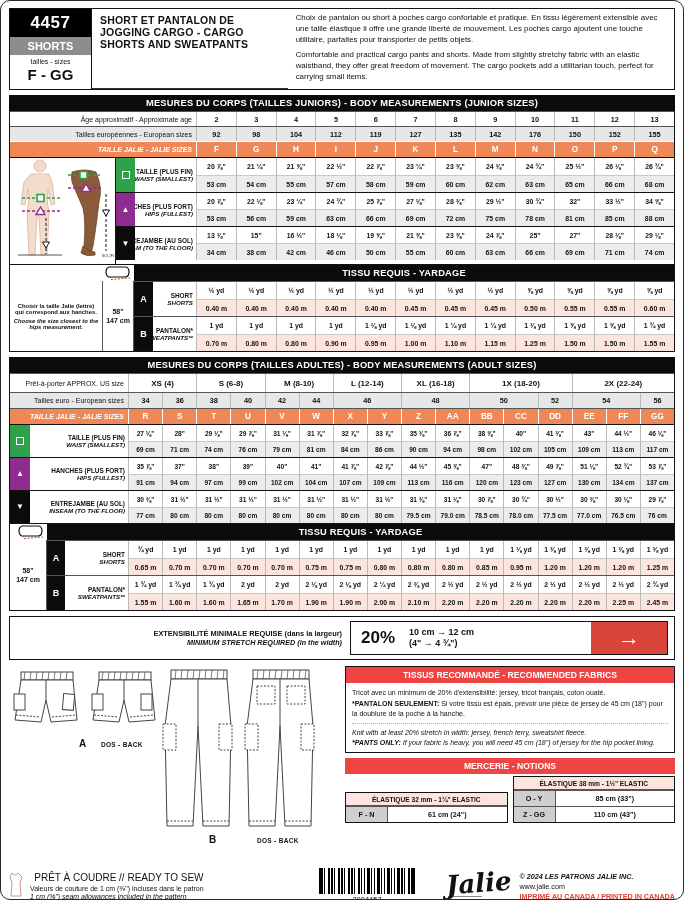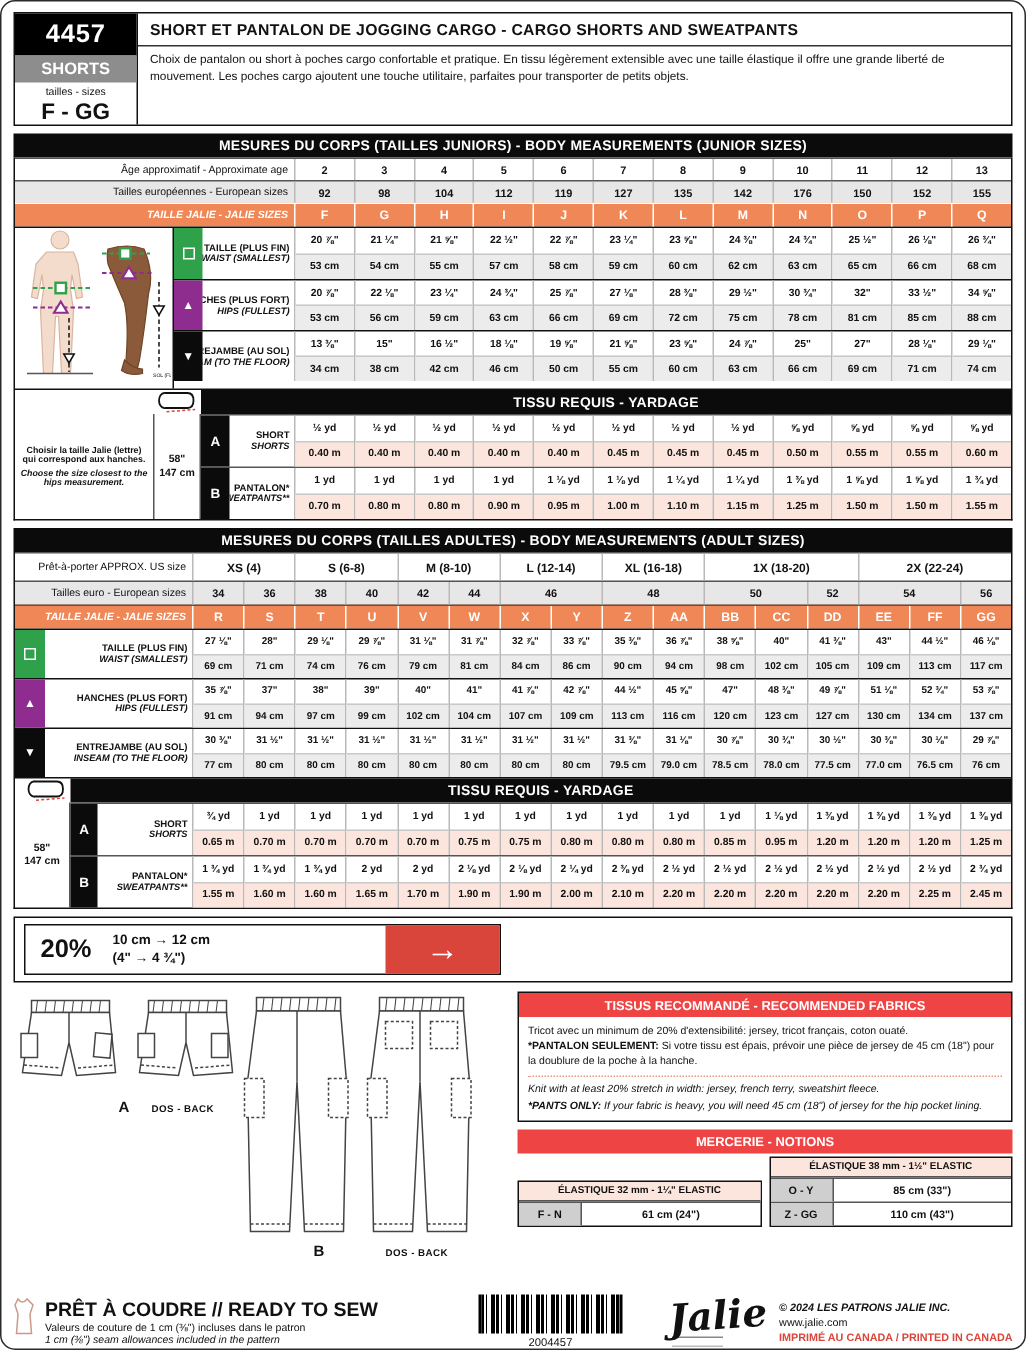--- a/index.html
+++ b/index.html
@@ -6,21 +6,21 @@
   html,body { width:684px; background:#fff; font-family:"Liberation Sans", sans-serif; color:#111; }
   .sheet { width:684px; height:900px; padding:7px 8px; border:1.5px solid #2a2a2a; border-radius:10px; overflow:hidden; }
 
   
   .hdr { display:flex; border:1.5px solid #111; margin-bottom:5px; }
   .hdr-left { width:82px; border-right:1.5px solid #111; display:flex; flex-direction:column; }
   .num-box { background:#000; color:#fff; font-size:17px; font-weight:bold; text-align:center; padding:4px 0; letter-spacing:.5px; }
   .name-box { background:#8d8d8d; color:#fff; font-size:11px; font-weight:bold; text-align:center; padding:3px 0; }
   .sizes-lab { font-size:7px; text-align:center; margin-top:3px; }
   .size-range { font-size:15px; font-weight:bold; text-align:center; margin-top:1px; }
-  .hdr-right { flex:1; display:flex; flex-direction:column; }
+  .hdr-right { flex:1; display:flex; flex-direction:row; }
   .title-bar { font-size:10.5px; font-weight:bold; padding:5px 8px 4px; border-bottom:1px solid #333; letter-spacing:.2px; }
   .desc { padding:4px 8px 3px; font-size:7.9px; line-height:1.38; }
   .desc p { margin-bottom:4px; }
 
   
   .banner { background:#0b0b0b; color:#fff; font-weight:bold; text-align:center; font-size:9.3px; padding:3px 0; letter-spacing:.2px; }
   .gray-banner { background:#ef4444; color:#fff; font-weight:bold; text-align:center; font-size:8.6px; padding:3px 0; }
 
   
   [data-cells], [data-cells-pair] { display:contents; }
@@ -109,21 +109,21 @@
   .ntable .nhead { background:#fbe5dc; font-size:6.6px; font-weight:bold; text-align:center; padding:2.5px 0; border-bottom:1px solid #555; }
   .nrow { display:flex; border-top:1px solid #555; }
   .nrow:first-of-type { border-top:none; }
   .nsizes { width:42px; background:#cfcfcf; font-size:7.2px; font-weight:bold; text-align:center; padding:3px 0; border-right:1px solid #555; }
   .nqty { flex:1; font-size:7.2px; font-weight:bold; text-align:center; padding:3px 0; }
 
   
   .footer { display:flex; align-items:center; margin-top:10px; gap:10px; }
   .foot-left { display:flex; gap:5px; width:300px; }
   .piece-icon { width:16px; height:26px; flex:none; }
-  .foot-text .t1 { font-size:13px; font-weight:bold; }
+  .foot-text .t1 { font-size:10px; font-weight:normal;text-align:right; }
   .foot-text .t2 { font-size:7px; margin-top:2px; }
   .foot-text .t3 { font-size:7px; font-style:italic; margin-top:1px; }
   .barcode-wrap { width:96px; text-align:center; }
   .barcode { height:26px; background:repeating-linear-gradient(90deg,#000 0 1.5px,#fff 1.5px 3px,#000 3px 4px,#fff 4px 6.5px,#000 6.5px 9px,#fff 9px 10px); border-left:2px solid #000; border-right:2px solid #000; }
   .barcode-num { font-size:7.5px; margin-top:1px; }
   .foot-right { display:flex; align-items:center; gap:8px; flex:1; justify-content:flex-end; }
   .jalie-logo { font-family:"DejaVu Serif", serif; font-style:italic; font-weight:bold; font-size:26px; line-height:1; transform:rotate(-4deg); }
   .logo-sub { width:34px; height:7px; border-top:1px solid #888; border-bottom:1px solid #bbb; margin-left:2px; }
   .foot-legal .l1 { font-size:7.2px; font-weight:bold;font-style:italic; }
   .foot-legal .l2 { font-size:7.2px; margin-top:1px; }
@@ -138,20 +138,21 @@
     <div class="hdr-left">
       <div class="num-box">4457</div>
       <div class="name-box">SHORTS</div>
       <div class="sizes-lab">tailles - sizes</div>
       <div class="size-range">F - GG</div>
     </div>
     <div class="hdr-right">
       <div class="title-bar">SHORT ET PANTALON DE JOGGING CARGO  -  CARGO SHORTS AND SWEATPANTS</div>
       <div class="desc">
         <p>Choix de pantalon ou short à poches cargo confortable et pratique. En tissu légèrement extensible avec une taille élastique il offre une grande liberté de mouvement. Les poches cargo ajoutent une touche utilitaire, parfaites pour transporter de petits objets.</p>
+        <p>Comfortable and practical cargo pants and shorts. Made from slightly stretchy fabric with an elastic waistband, they offer great freedom of movement. The cargo pockets add a utilitarian touch, perfect for carrying small items.</p>
       </div>
     </div>
   </div>
 
   <div class="banner">MESURES DU CORPS (TAILLES JUNIORS) - BODY MEASUREMENTS (JUNIOR SIZES)</div>
   <div class="sec">
 
     <div class="jr-head">
       <div class="hl">Âge approximatif - Approximate age</div>
       <div data-cells="junior.ages"><div class="cell">2</div><div class="cell">3</div><div class="cell">4</div><div class="cell">5</div><div class="cell">6</div><div class="cell">7</div><div class="cell">8</div><div class="cell">9</div><div class="cell">10</div><div class="cell">11</div><div class="cell">12</div><div class="cell">13</div></div>
@@ -771,20 +772,24 @@
               </div><div class="pcell">
                 <div class="pv">2 ¾ yd</div>
                 <div class="pm">2.45 m</div>
               </div></div>
         </div>
       </div>
     </div>
   </div>
 
   <div class="stretch">
+    <div class="stretch-labels">
+      <div class="fr">EXTENSIBILITÉ MINIMALE REQUISE (dans la largeur)</div>
+      <div class="en">MINIMUM STRETCH REQUIRED (in the width)</div>
+    </div>
     <div class="stretch-box">
       <div class="stretch-pct">20%</div>
       <div class="stretch-range">
         <div>10 cm → 12 cm</div>
         <div>(4" → 4 ¾")</div>
       </div>
       <div class="arrow-box">→</div>
     </div>
   </div>
 

